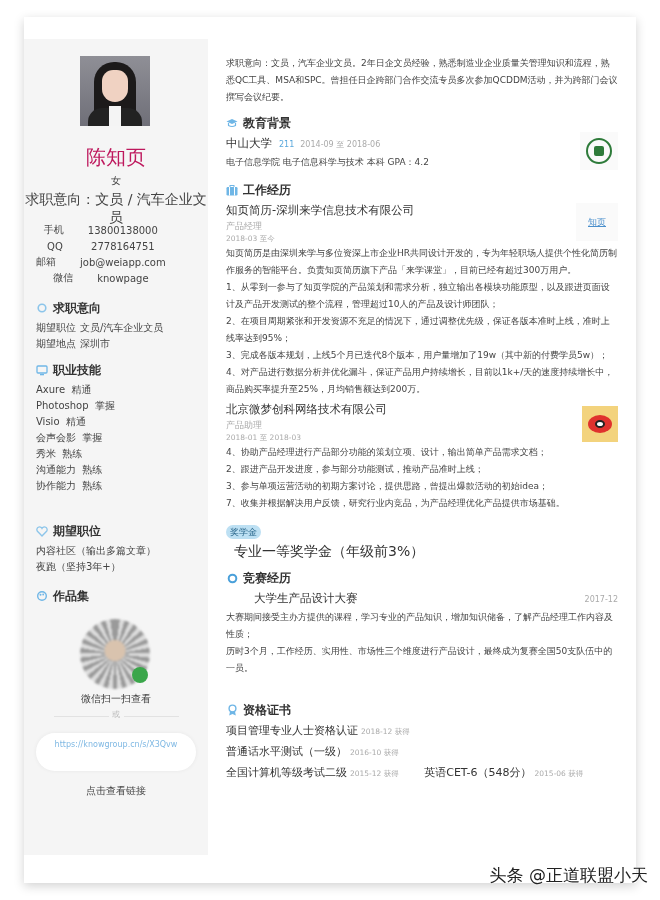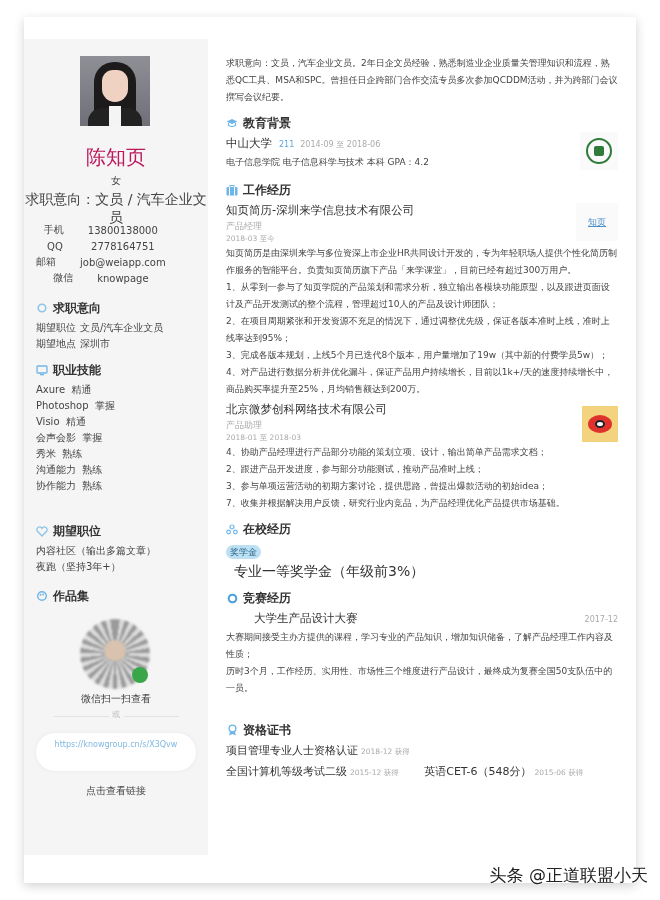--- a/index.html
+++ b/index.html
@@ -265,30 +265,20 @@
         <div class="role">产品助理</div>
         <div class="period">2018-01 至 2018-03</div>
         <div class="para">4、协助产品经理进行产品部分功能的策划立项、设计，输出简单产品需求文档；</div>
         <div class="para">2、跟进产品开发进度，参与部分功能测试，推动产品准时上线；</div>
         <div class="para">3、参与单项运营活动的初期方案讨论，提供思路，曾提出爆款活动的初始idea；</div>
         <div class="para">7、收集并根据解决用户反馈，研究行业内竞品，为产品经理优化产品提供市场基础。</div>
       </div>
     </div>
 
     <div class="sec" style="margin-top:8px;">
-      <div class="sec-title">
-        <span class="ic">
-            <svg width="12" height="11">
-              <circle cx="6" cy="3" r="2" fill="none" stroke="#6fb6e6" stroke-width="1.2"></circle>
-              <circle cx="2.6" cy="8" r="1.8" fill="none" stroke="#6fb6e6" stroke-width="1.2"></circle>
-              <circle cx="9.4" cy="8" r="1.8" fill="none" stroke="#6fb6e6" stroke-width="1.2"></circle>
-            </svg>
-          </span>
-        <span>在校经历</span>
-      </div>
       <span class="award-tag">奖学金</span>
       <div class="award-text">专业一等奖学金（年级前3%）</div>
     </div>
 
     <div class="sec">
       <div class="sec-title">
         <span class="ic">
             <svg width="11" height="11">
               <circle cx="5.5" cy="5.5" r="3.8" fill="none" stroke="#4aa0da" stroke-width="2"></circle>
             </svg>
@@ -307,20 +297,21 @@
       <div class="sec-title">
         <span class="ic">
             <svg width="11" height="12">
               <circle cx="5.5" cy="4.5" r="3.4" fill="none" stroke="#6fb6e6" stroke-width="1.4"></circle>
               <path d="M3 7.5 L2.2 11.5 L5.5 10 L8.8 11.5 L8 7.5" fill="#6fb6e6"></path>
             </svg>
           </span>
         <span>资格证书</span>
       </div>
       <div class="cert"><span>项目管理专业人士资格认证</span><span class="when">2018-12 获得</span></div>
+      <div class="cert"><span>普通话水平测试（一级）</span><span class="when">2016-10 获得</span></div>
       <div class="cert">
         <span class="cert-inline"><span>全国计算机等级考试二级</span><span class="when">2015-12 获得</span></span>
         <span class="cert-inline"><span>英语CET-6（548分）</span><span class="when">2015-06 获得</span></span>
       </div>
     </div>
   </div>
 </div>
 
 <div class="watermark">头条 @正道联盟小天</div>
 

